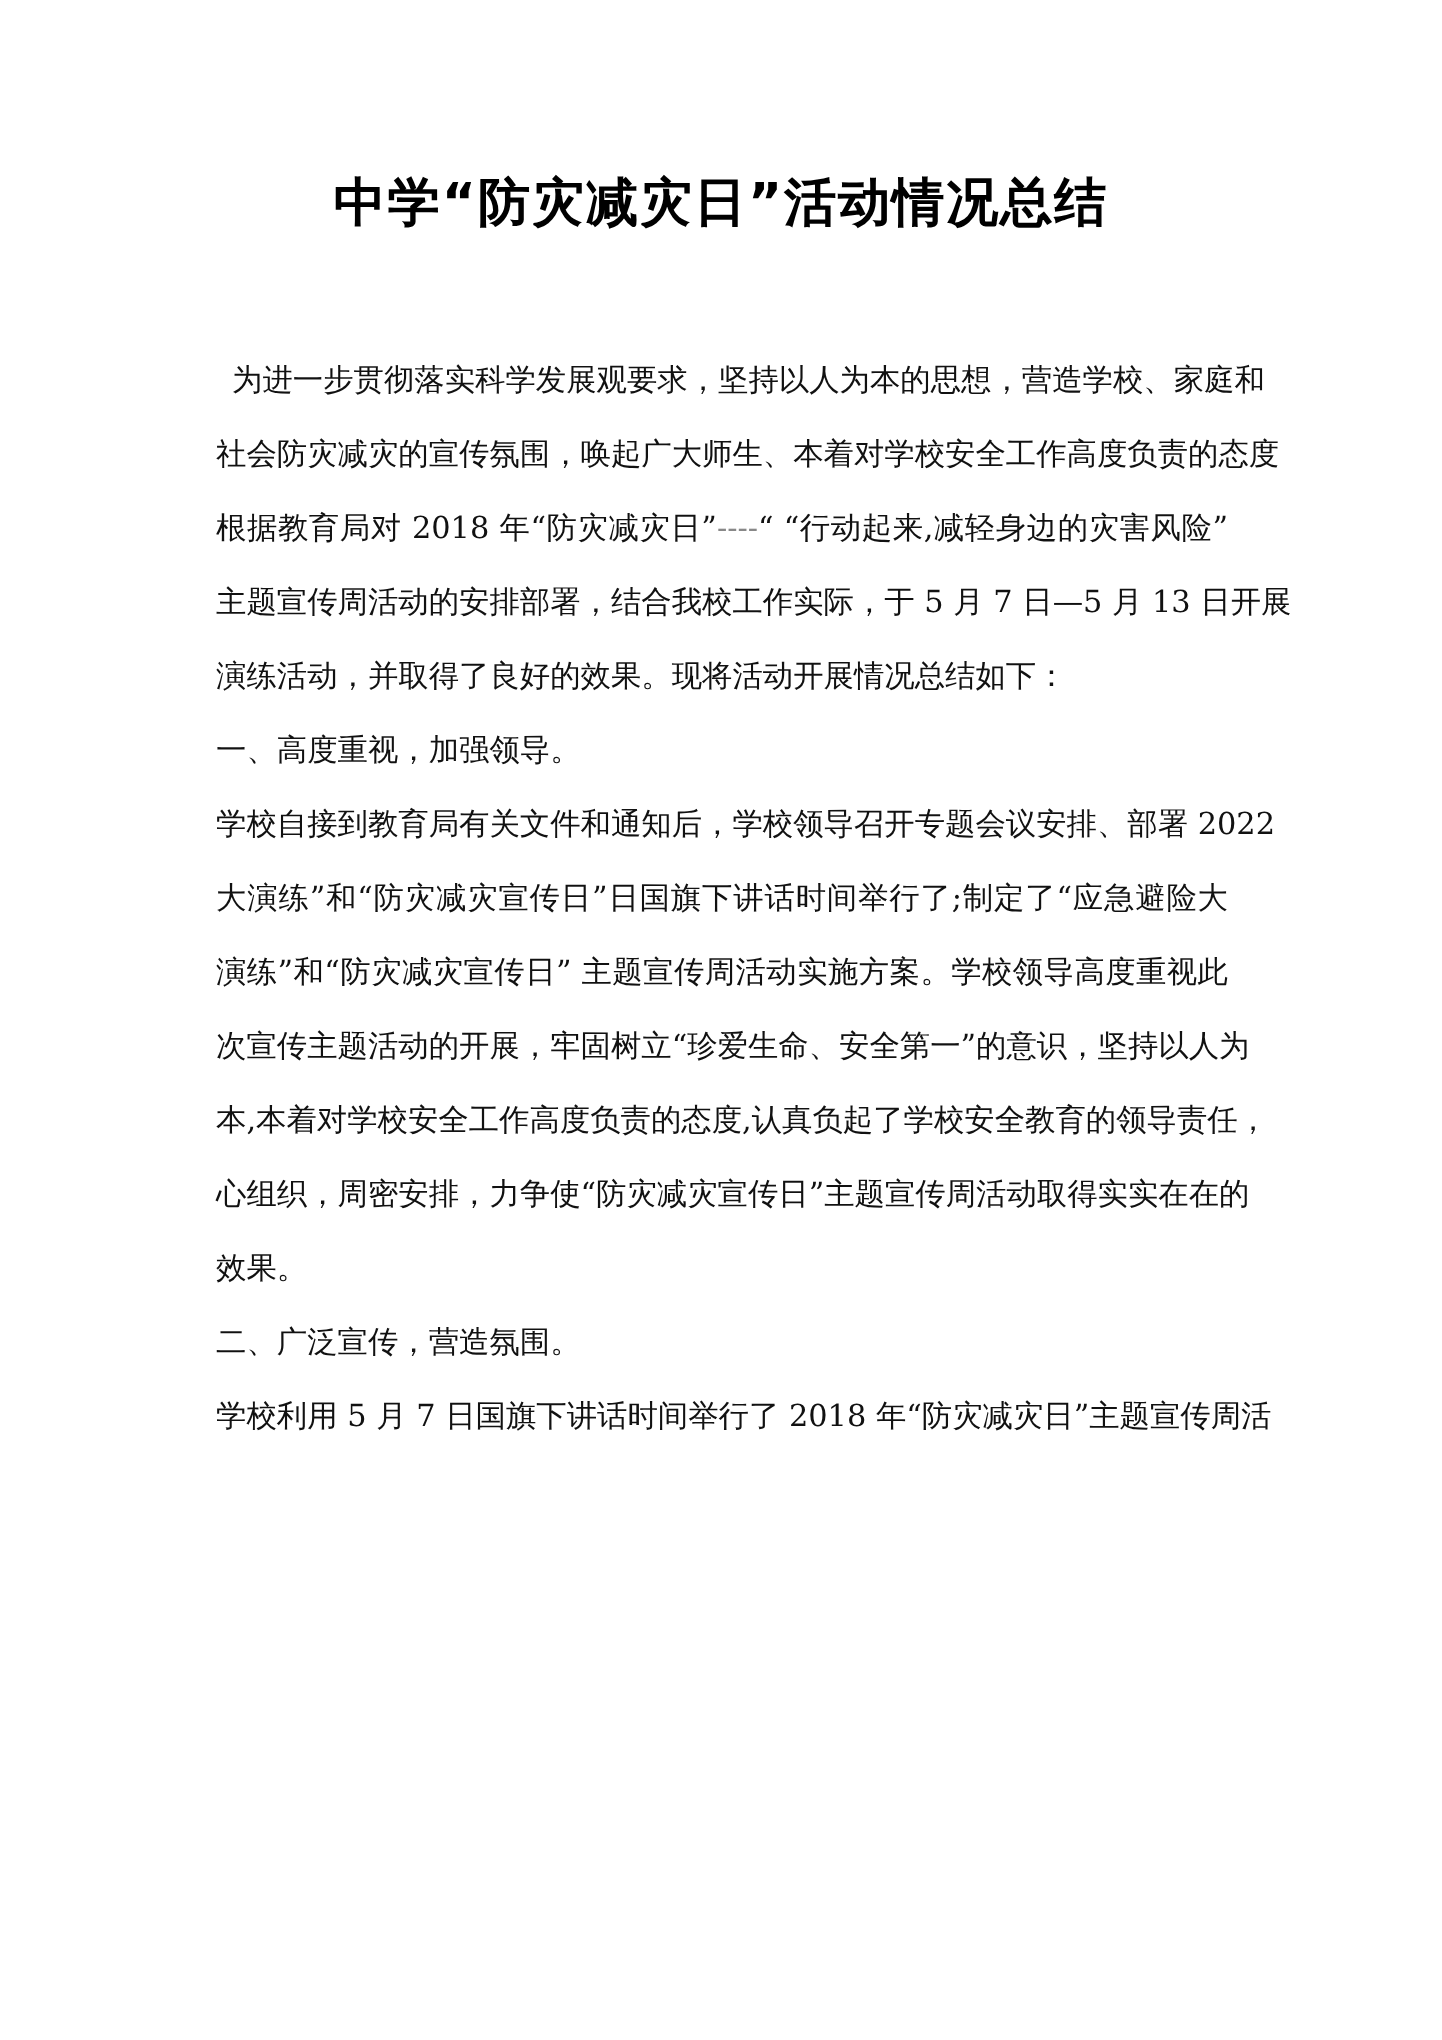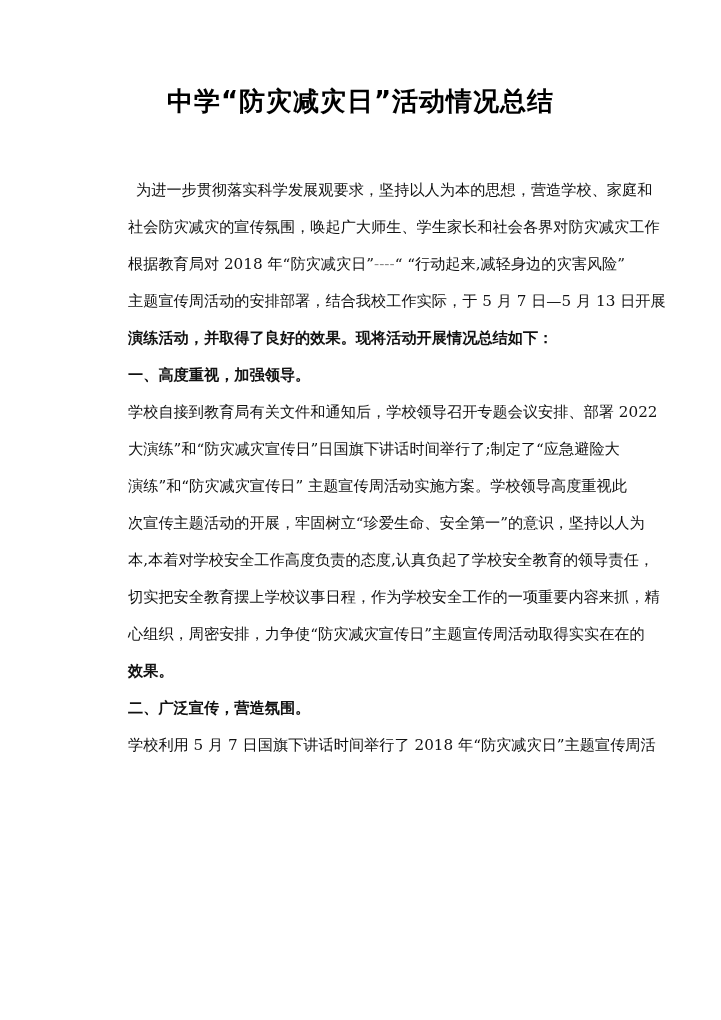--- a/index.html
+++ b/index.html
@@ -10,42 +10,41 @@
   }
   .title {
     position: absolute; top: 84px; left: 0; width: 721px; text-align: center;
     font-family: "DejaVu Sans", "Liberation Sans", sans-serif;
     font-size: 26px; font-weight: bold; letter-spacing: 1px; color: #000;
   }
   .body {
     position: absolute; top: 172px; left: 108px; width: 506px;
     font-size: 15.2px; line-height: 37px; text-align: justify; text-justify: inter-character;
   }
-  .line { display: block; white-space: nowrap; height: 37px; text-align: justify; text-align-last: justify; margin-left: 20px; }
-  .line.last { text-align-last: left; font-weight: bold; }
+  .line { display: block; white-space: nowrap; height: 37px; text-align: justify; text-align-last: justify; }
+  .line.last { text-align-last: left; }
   .indent { padding-left: 8px; }
   .dash { color: #888; }
 </style>
 </head>
 <body>
 
 <div class="page">
   <div class="title">中学“防灾减灾日”活动情况总结</div>
 
   <div class="body">
     <span class="line indent">为进一步贯彻落实科学发展观要求，坚持以人为本的思想，营造学校、家庭和</span>
-    <span class="line">社会防灾减灾的宣传氛围，唤起广大师生、学生家长和社会各界对防灾减灾工作</span>
+    <span class="line">社会防灾减灾的宣传氛围，唤起广大师生、本着对学校安全工作高度负责的态度</span>
     <span class="line"><span>根据教育局对 2018 年“防灾减灾日”</span><span class="dash">----</span><span>“ “行动起来,减轻身边的灾害风险”</span></span>
     <span class="line">主题宣传周活动的安排部署，结合我校工作实际，于 5 月 7 日—5 月 13 日开展</span>
     <span class="line last">演练活动，并取得了良好的效果。现将活动开展情况总结如下：</span>
     <span class="line last">一、高度重视，加强领导。</span>
     <span class="line">学校自接到教育局有关文件和通知后，学校领导召开专题会议安排、部署 2022</span>
     <span class="line">大演练”和“防灾减灾宣传日”日国旗下讲话时间举行了;制定了“应急避险大</span>
     <span class="line">演练”和“防灾减灾宣传日” 主题宣传周活动实施方案。学校领导高度重视此</span>
     <span class="line">次宣传主题活动的开展，牢固树立“珍爱生命、安全第一”的意识，坚持以人为</span>
     <span class="line">本,本着对学校安全工作高度负责的态度,认真负起了学校安全教育的领导责任，</span>
-    <span class="line">切实把安全教育摆上学校议事日程，作为学校安全工作的一项重要内容来抓，精</span>
     <span class="line">心组织，周密安排，力争使“防灾减灾宣传日”主题宣传周活动取得实实在在的</span>
     <span class="line last">效果。</span>
     <span class="line last">二、广泛宣传，营造氛围。</span>
     <span class="line">学校利用 5 月 7 日国旗下讲话时间举行了 2018 年“防灾减灾日”主题宣传周活</span>
   </div>
 </div>
 
 </body></html>

